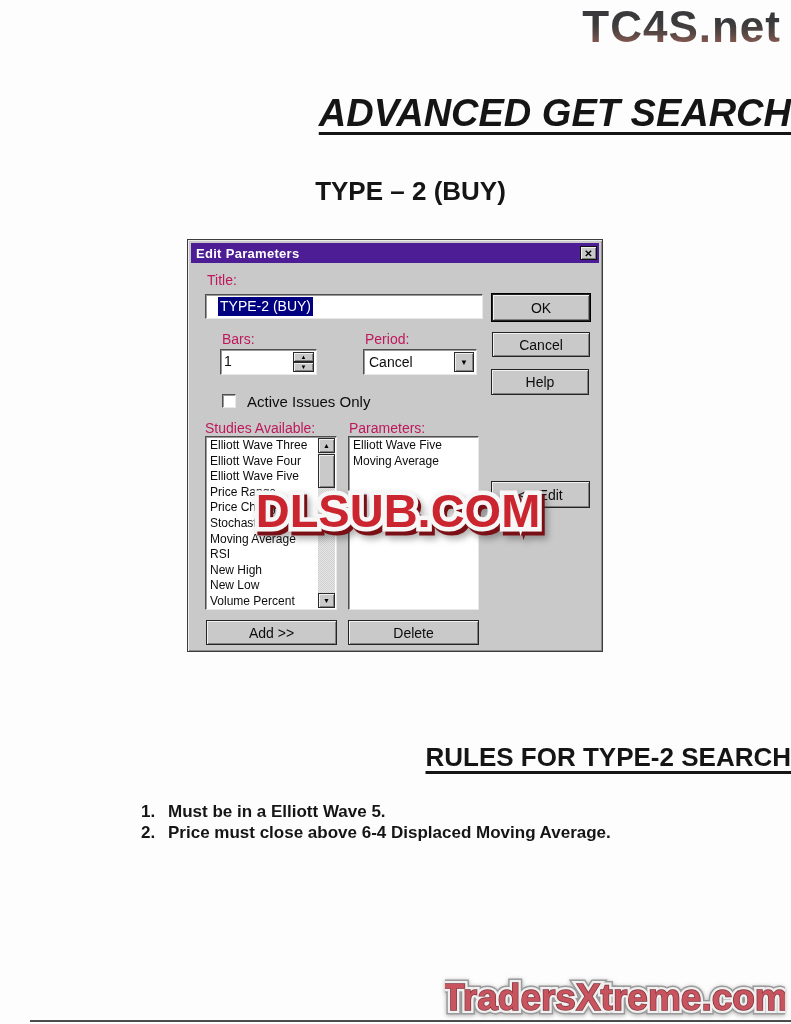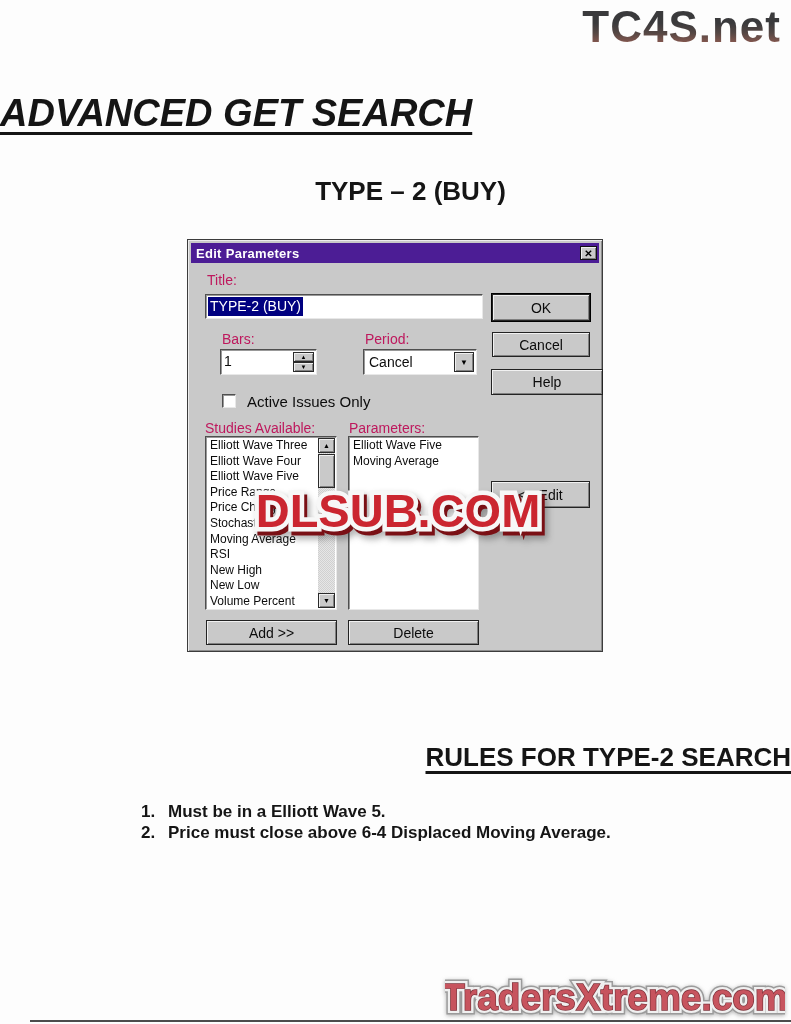--- a/index.html
+++ b/index.html
@@ -12,21 +12,21 @@
 
   
   .tc4s {
     position:absolute; top:2px; right:10px;
     font-size:44px; font-weight:bold; letter-spacing:1px;
     background:linear-gradient(180deg,#3a3a3c 0%,#3a3a3c 42%,#554744 62%,#86584f 82%,#a2746a 100%);
     -webkit-background-clip:text; background-clip:text; color:transparent;
   }
 
   
-  .h1wrap { position:absolute; top:92px; left:0; width:791px; text-align:left; }
+  .h1wrap { position:absolute; top:92px; left:0; width:791px; text-align:right;padding-left:33px; }
   .h1 {
     display:inline-block; font-size:38px; font-weight:bold; font-style:italic;
     text-decoration:underline; text-decoration-thickness:3px; text-underline-offset:6px;
     letter-spacing:0px; color:#151515;
   }
   .h2wrap { position:absolute; top:176px; left:0; width:791px; text-align:center;margin-left:15px; }
   .h2 { display:inline-block; font-size:26px; font-weight:bold; color:#151515; }
 
   .rules-headwrap { position:absolute; top:742px; left:0; width:791px; text-align:right; }
   .rules-head {
@@ -63,21 +63,21 @@
     box-shadow: inset 1px 1px 0 #999;
   }
   .btn {
     position:absolute; background:#c9c9c9; border:1px solid #232323;
     box-shadow: inset 1px 1px 0 #f1f1f1, inset -1px -1px 0 #808080;
     display:flex; align-items:center; justify-content:center;
     font-size:14px; color:#0c0c0c; cursor:default;
   }
   .btn.default { box-shadow: 0 0 0 1px #000, inset 1px 1px 0 #f1f1f1, inset -1px -1px 0 #808080; }
 
-  .title-input { position:absolute; left:17px; top:54px; width:278px; height:25px; padding:2px 2px; overflow:hidden; white-space:nowrap; }
+  .title-input { position:absolute; left:17px; top:54px; width:278px; height:25px; padding:2px 12px; overflow:hidden; white-space:nowrap; }
   .sel-text { display:inline-block; background:#000080; color:#fff; padding:1px 2px 2px 2px; font-size:14px; }
 
   .spinner { position:absolute; left:32px; top:109px; width:97px; height:26px; }
   .spin-val { position:absolute; left:3px; top:3px; font-size:14px; color:#0c0c0c; }
   .spin-btn {
     position:absolute; right:2px; width:21px; height:10px;
     background:#c9c9c9; border:1px solid #2a2a2a;
     box-shadow: inset 1px 1px 0 #efefef, inset -1px -1px 0 #818181;
     display:flex; align-items:center; justify-content:center;
     font-size:6px; color:#000; line-height:6px;
@@ -166,21 +166,21 @@
 
     <div class="dlabel" style="left:177px; top:91px;">Period:</div>
     <div class="combo sunken">
       <span class="combo-val">Cancel</span>
       <span class="combo-btn">▼</span>
     </div>
 
     <div class="btn" style="left:304px; top:92px; width:98px; height:25px;">
       <span>Cancel</span>
     </div>
-    <div class="btn" style="left:303px; top:129px; width:112px; height:26px;">
+    <div class="btn" style="left:303px; top:129px; width:98px; height:26px;">
       <span>Help</span>
     </div>
 
     <div class="checkbox sunken"></div>
     <div class="chk-label">Active Issues Only</div>
 
     <div class="dlabel" style="left:17px; top:180px;">Studies Available:</div>
     <div class="listbox studies sunken">
       <div class="list-items">
         <div class="list-item">Elliott Wave Three</div>

